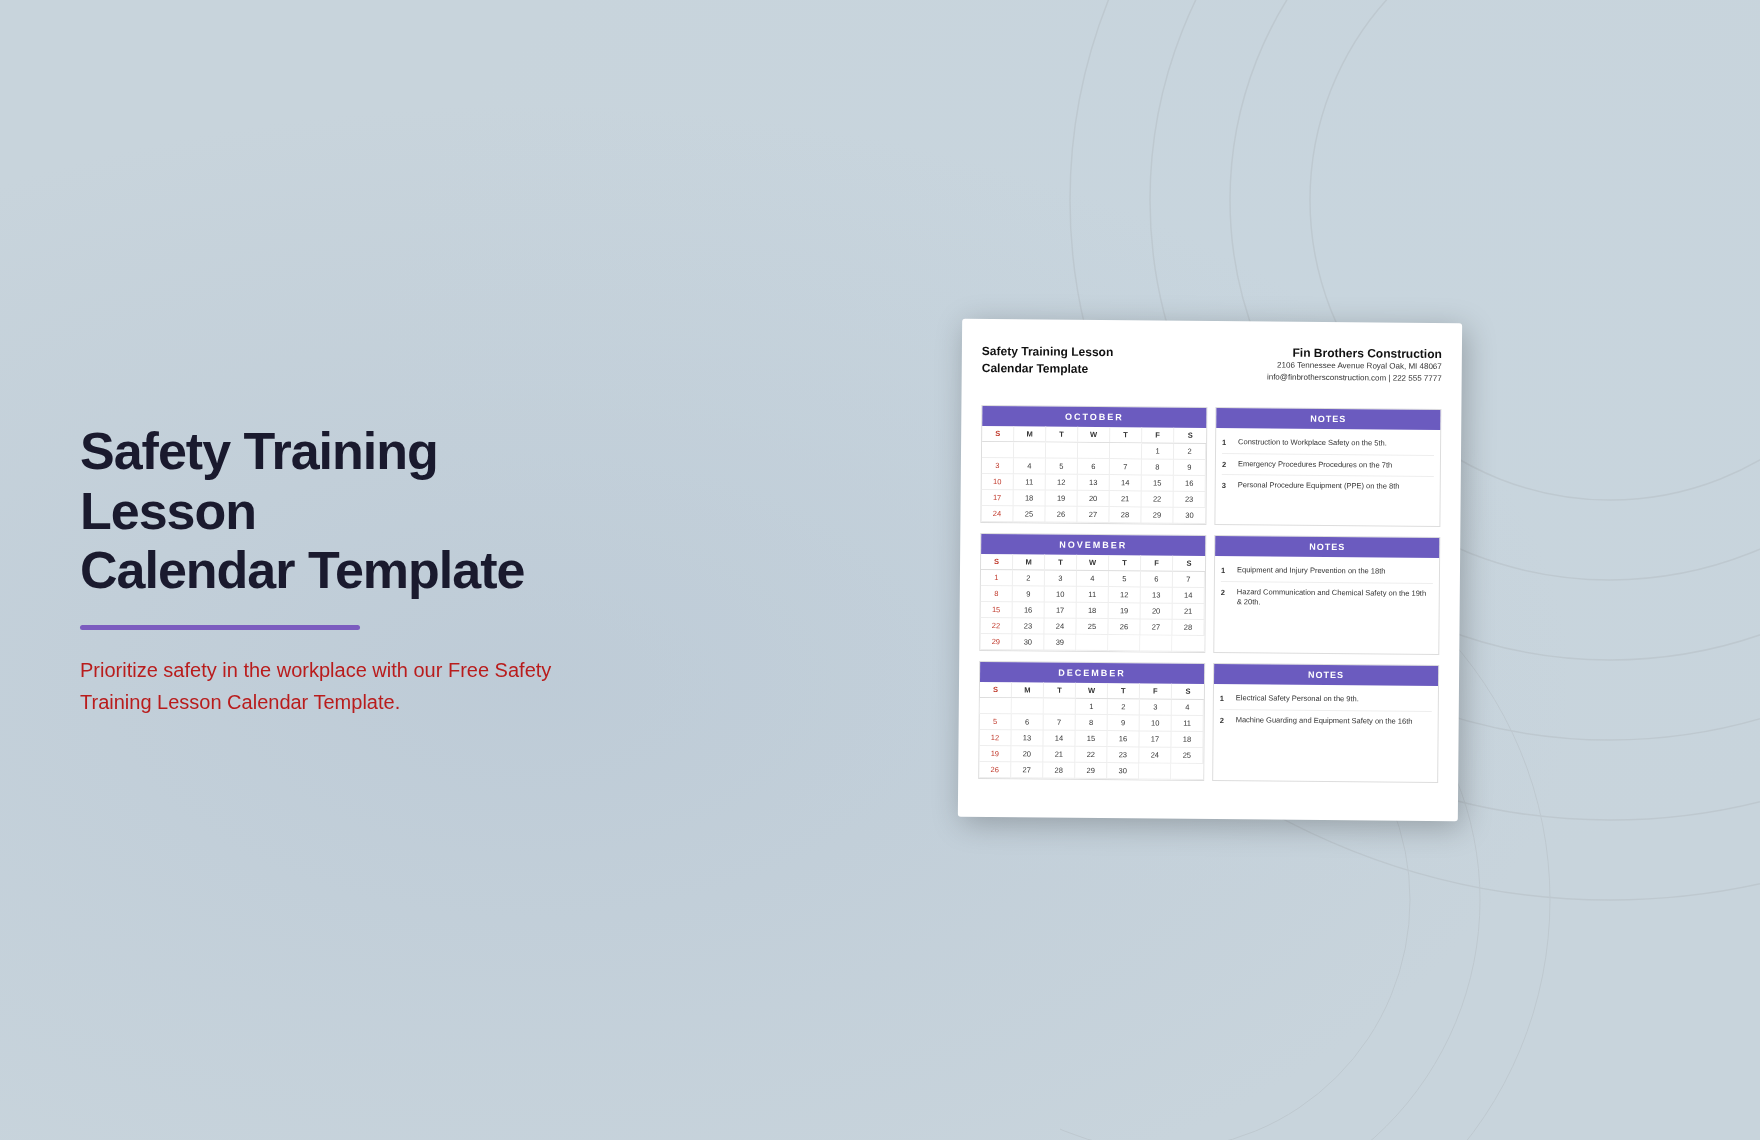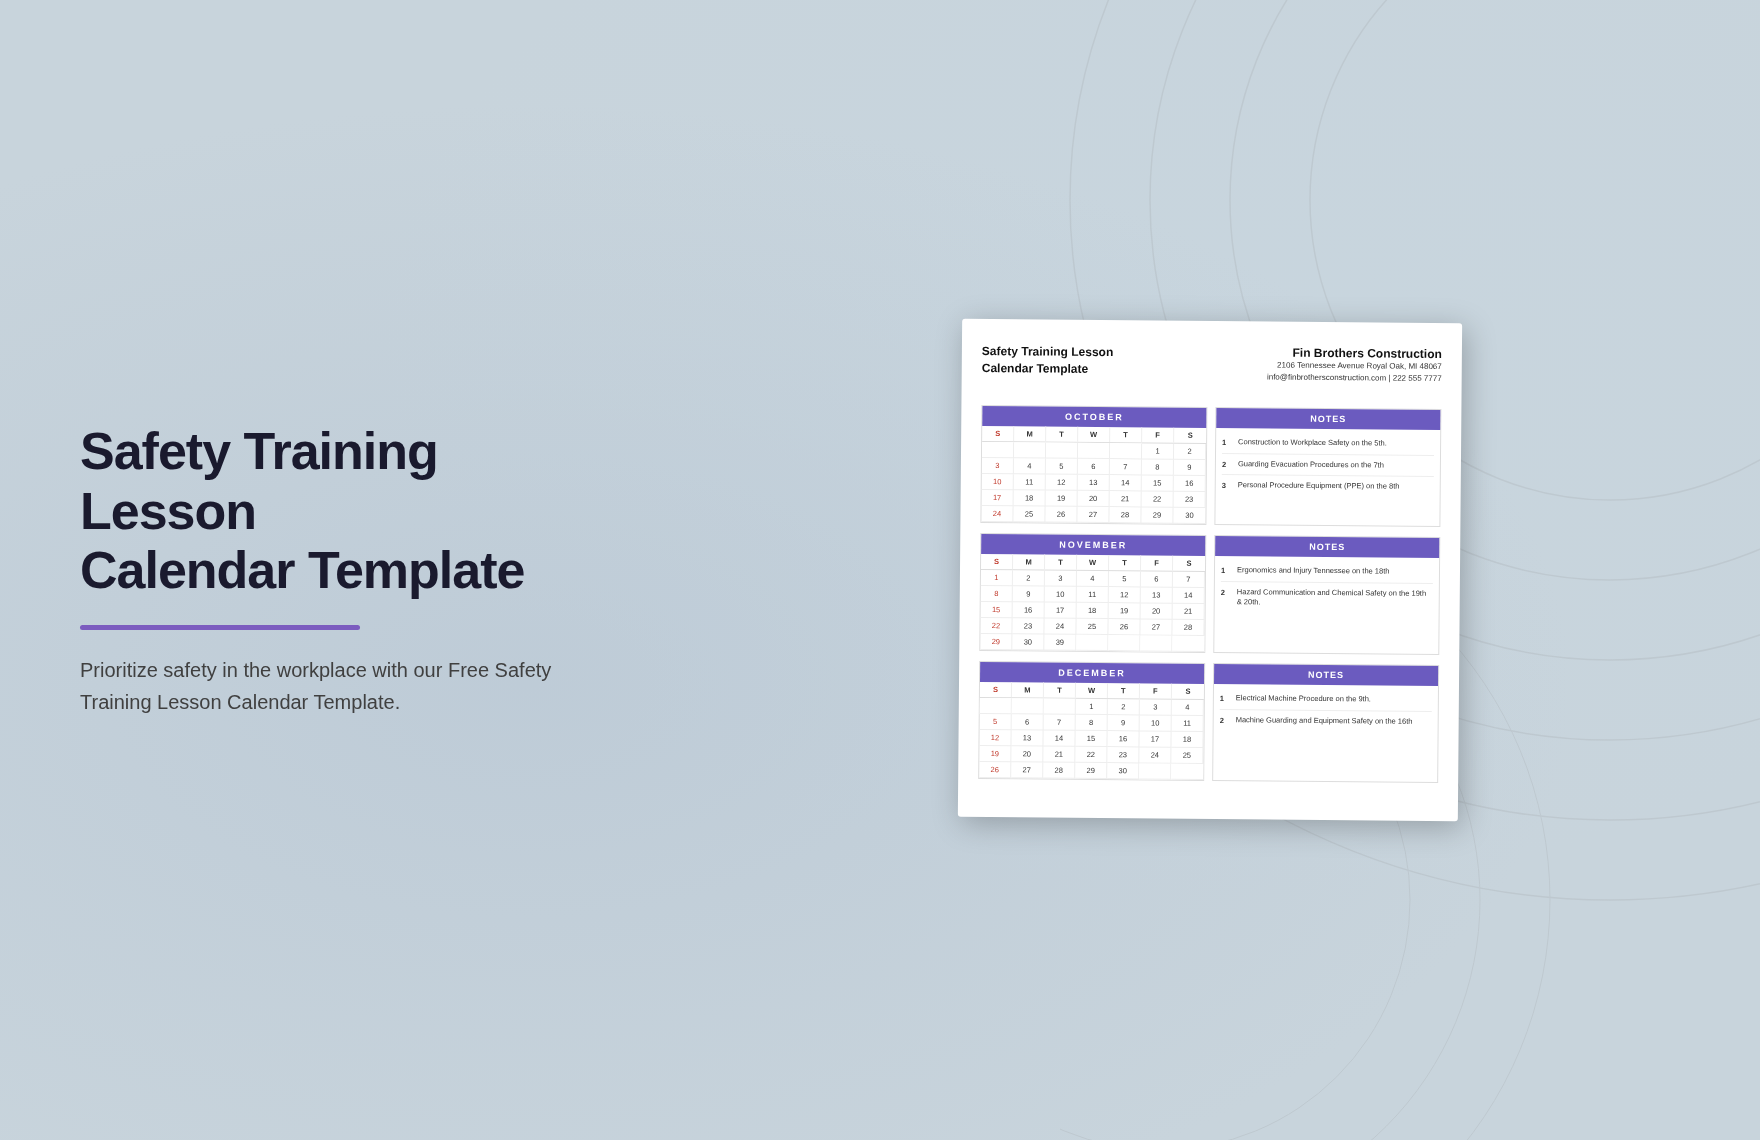--- a/index.html
+++ b/index.html
@@ -53,21 +53,21 @@
 
     .purple-line {
       width: 280px;
       height: 5px;
       background: #7c5cbf;
       border-radius: 3px;
     }
 
     .description {
       font-size: 20px;
-      color: #404040;
+      color: #b91c1c;
       line-height: 1.6;
       max-width: 480px;
     }
 
     .right-section {
       position: relative;
       z-index: 2;
       flex: 1;
       display: flex;
       justify-content: center;
@@ -317,21 +317,21 @@
       </div>
       <div class="notes-part">
         <div class="notes-header">NOTES</div>
         <div class="notes-body">
           <div class="note-row">
             <span class="note-num">1</span>
             <span class="note-text">Construction to Workplace Safety on the 5th.</span>
           </div>
           <div class="note-row">
             <span class="note-num">2</span>
-            <span class="note-text">Guarding Evacuation Procedures on the 7th</span>
+            <span class="note-text">Emergency Procedures Procedures on the 7th</span>
           </div>
           <div class="note-row">
             <span class="note-num">3</span>
             <span class="note-text">Personal Procedure Equipment (PPE) on the 8th</span>
           </div>
         </div>
       </div>
     </div>
 
     <div class="month-section">
@@ -382,21 +382,21 @@
             <div class="cal-cell empty"></div>
             <div class="cal-cell empty"></div>
             <div class="cal-cell empty"></div>
         </div>
       </div>
       <div class="notes-part">
         <div class="notes-header">NOTES</div>
         <div class="notes-body">
           <div class="note-row">
             <span class="note-num">1</span>
-            <span class="note-text">Ergonomics and Injury Tennessee on the 18th</span>
+            <span class="note-text">Equipment and Injury Prevention on the 18th</span>
           </div>
           <div class="note-row">
             <span class="note-num">2</span>
             <span class="note-text">Hazard Communication and Chemical Safety on the 19th &amp; 20th.</span>
           </div>
         </div>
       </div>
     </div>
 
     <div class="month-section">
@@ -447,21 +447,21 @@
             <div class="cal-cell">30</div>
             <div class="cal-cell empty"></div>
             <div class="cal-cell empty"></div>
         </div>
       </div>
       <div class="notes-part">
         <div class="notes-header">NOTES</div>
         <div class="notes-body">
           <div class="note-row">
             <span class="note-num">1</span>
-            <span class="note-text">Electrical Machine Procedure on the 9th.</span>
+            <span class="note-text">Electrical Safety Personal on the 9th.</span>
           </div>
           <div class="note-row">
             <span class="note-num">2</span>
             <span class="note-text">Machine Guarding and Equipment Safety on the 16th</span>
           </div>
         </div>
       </div>
     </div>
 
   </div>

